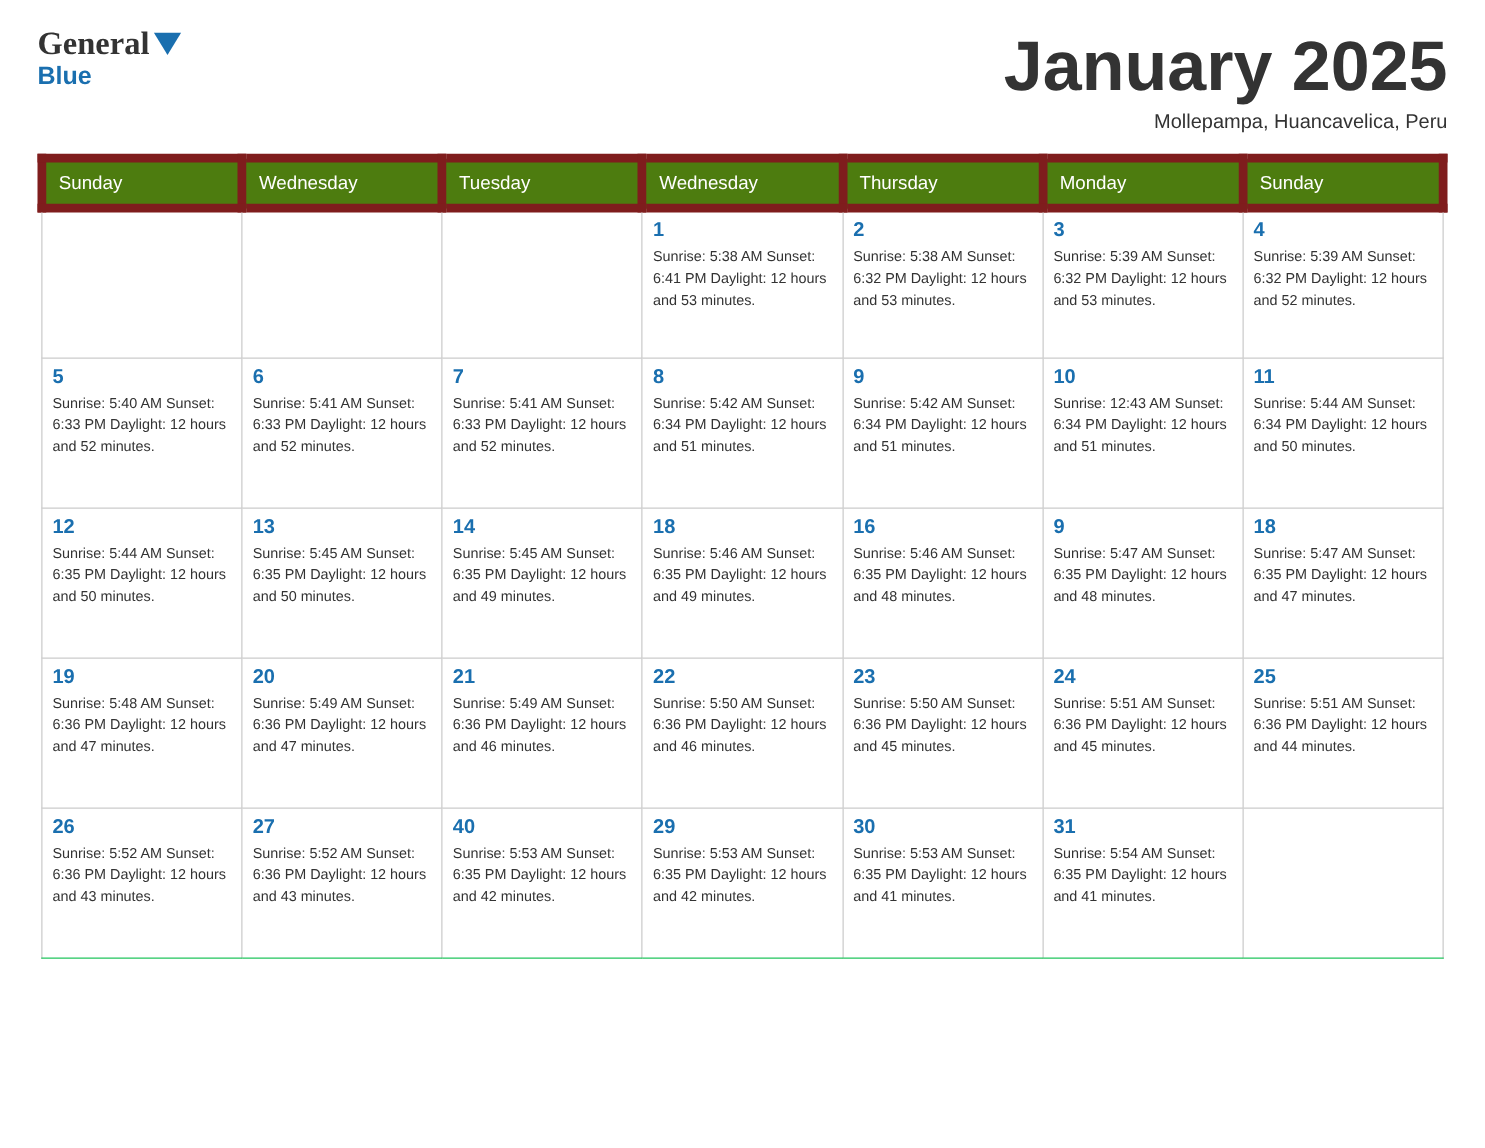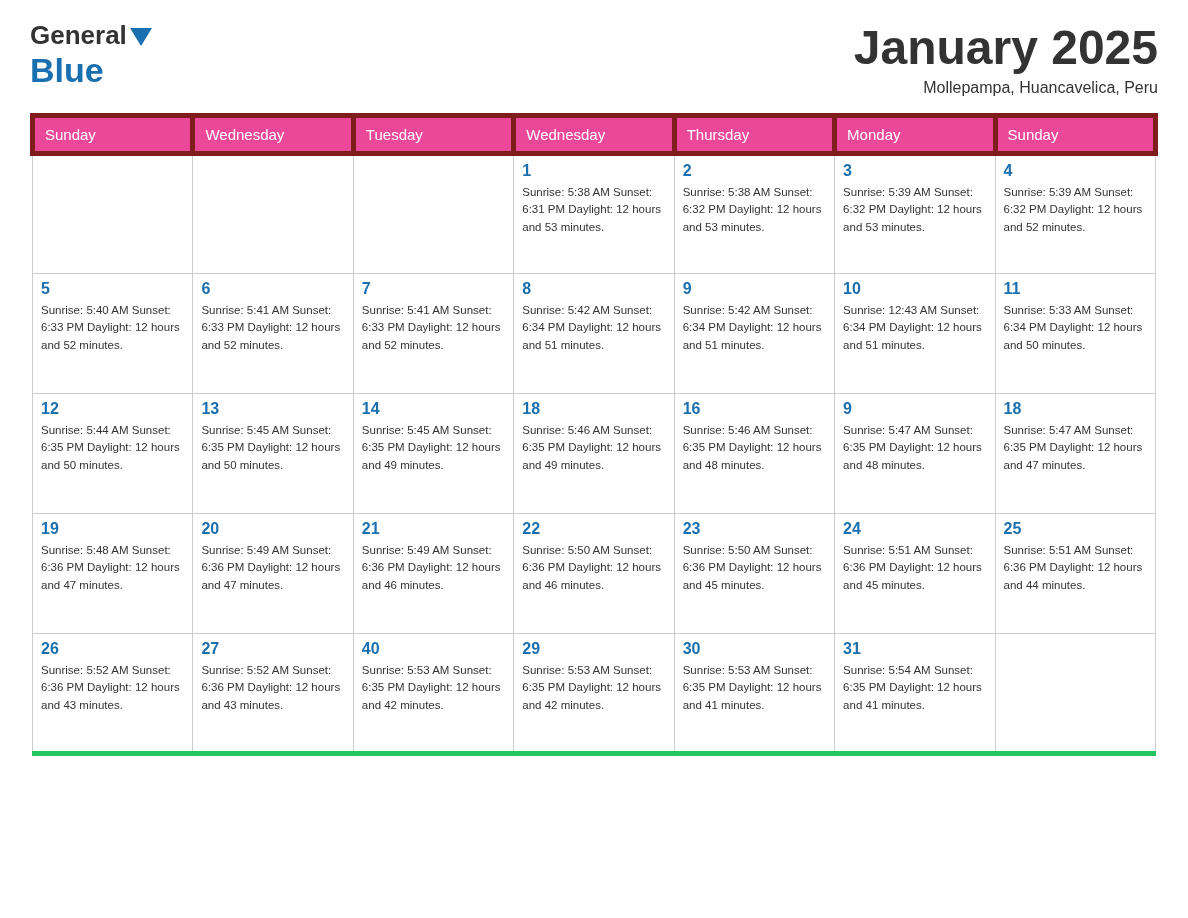--- a/index.html
+++ b/index.html
@@ -20,57 +20,57 @@
     .logo {
       display: flex;
       align-items: center;
     }
     .logo-text-general {
       font-size: 26px;
       font-weight: bold;
       color: #333;
     }
     .logo-text-blue {
-      font-size: 34px;
+      font-size: 20px;
       font-weight: bold;
       color: #1a6faf;
     }
     .logo-wrapper {
       display: flex;
       flex-direction: column;
     }
     .logo-row {
       display: flex;
-      align-items: center;
+      font-family: Liberation Serif, serif;
     }
     .title-block {
       text-align: right;
     }
     .calendar-title {
-      font-size: 48px;
+      font-size: 56px;
       font-weight: bold;
       color: #333;
     }
     .calendar-subtitle {
       font-size: 16px;
       color: #333;
       margin-top: 4px;
     }
     table {
       width: 100%;
       border-collapse: collapse;
     }
     thead tr th {
-      background-color: #ec4899;
+      background-color: #4d7c0f;
       color: #fff;
       font-size: 15px;
       font-weight: normal;
       padding: 8px 10px;
       text-align: left;
-      border: 5px solid #7f1d1d;
+      border: 7px solid #7f1d1d;
     }
     tbody tr td {
       vertical-align: top;
       border: 1px solid #ccc;
       padding: 6px 8px;
       width: 14.28%;
       min-height: 100px;
       height: 120px;
     }
     .day-number {
@@ -82,21 +82,21 @@
     }
     .day-info {
       font-size: 11.5px;
       color: #333;
       line-height: 1.5;
     }
     .empty-cell {
       background: #fff;
     }
     tbody tr:last-child td {
-      border-bottom: 5px solid #22c55e;
+      border-bottom: 1px solid #22c55e;
       margin-left: 48px;
     }
   </style>
 </head>
 <body>
 
 <div class="header">
   <div class="logo">
     <div class="logo-wrapper">
       <div class="logo-row">
@@ -131,21 +131,21 @@
       </tr>
   </thead>
   <tbody id="calendar-body">
   <tr>
         <td class="empty-cell"></td>
         <td class="empty-cell"></td>
         <td class="empty-cell"></td>
         <td>
           <span class="day-number">1</span>
           <div class="day-info">Sunrise: 5:38 AM
-Sunset: 6:31 PM
+Sunset: 6:41 PM
 Daylight: 12 hours
 and 53 minutes.</div>
         </td>
         <td>
           <span class="day-number">2</span>
           <div class="day-info">Sunrise: 5:38 AM
 Sunset: 6:32 PM
 Daylight: 12 hours
 and 53 minutes.</div>
         </td>
@@ -202,21 +202,21 @@
         </td>
         <td>
           <span class="day-number">10</span>
           <div class="day-info">Sunrise: 12:43 AM
 Sunset: 6:34 PM
 Daylight: 12 hours
 and 51 minutes.</div>
         </td>
         <td>
           <span class="day-number">11</span>
-          <div class="day-info">Sunrise: 5:33 AM
+          <div class="day-info">Sunrise: 5:44 AM
 Sunset: 6:34 PM
 Daylight: 12 hours
 and 50 minutes.</div>
         </td>
       </tr>
       <tr>
         <td>
           <span class="day-number">12</span>
           <div class="day-info">Sunrise: 5:44 AM
 Sunset: 6:35 PM

